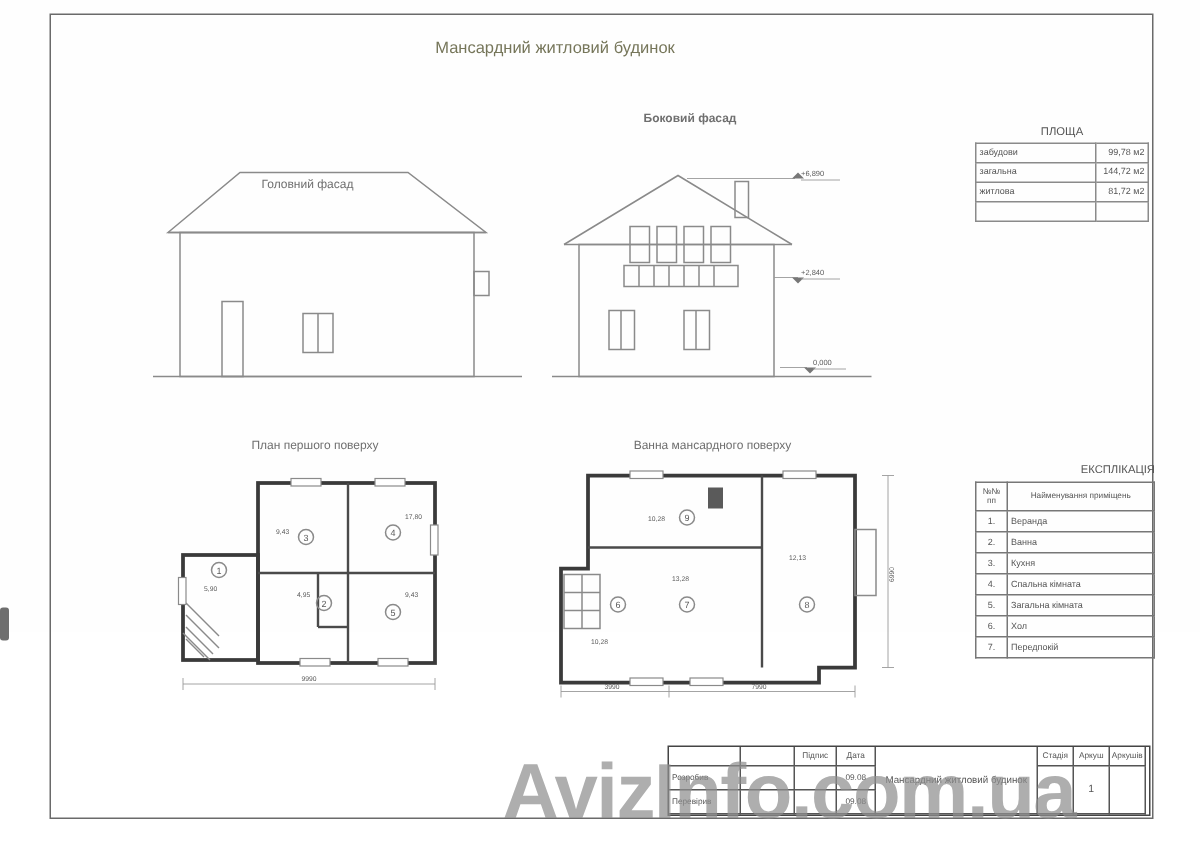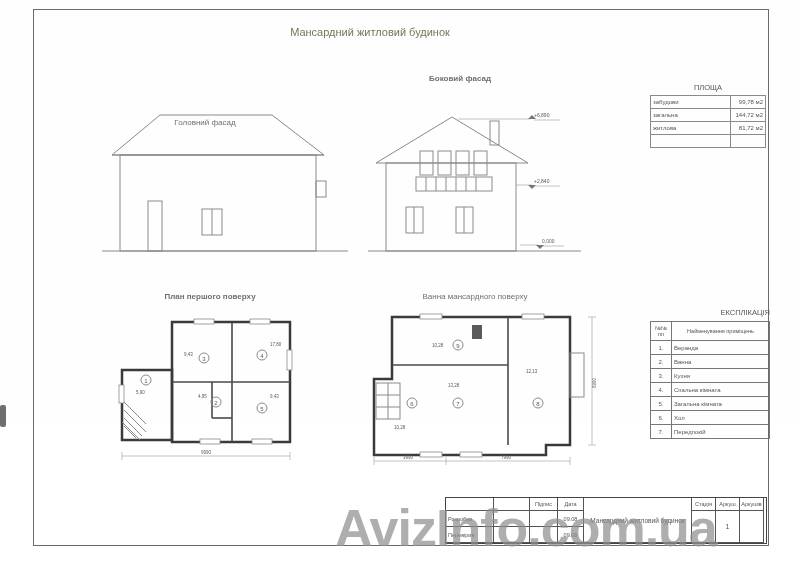--- a/index.html
+++ b/index.html
@@ -4,21 +4,21 @@
 <style>
   html,body{margin:0;padding:0;width:800px;height:566px;background:#ffffff;overflow:hidden;
     font-family:"Liberation Sans", sans-serif;}
   .sheet{position:relative;width:800px;height:421px;background:#fefefe;}
   .frame{position:absolute;left:33px;top:9px;width:734px;height:535px;border:1px solid #6a6a6a;}
   .abs{position:absolute;}
   .title{left:230px;top:26px;width:280px;text-align:center;color:#76765a;font-size:11px;line-height:13px;}
   .lbl{font-size:8px;color:#6f6f6f;text-align:center;}
   .lbl-main{left:120px;top:82px;width:170px;margin-top:36px;}
   .lbl-side{left:380px;top:74px;width:160px;font-weight:bold;}
-  .lbl-plan1{left:120px;top:292px;width:180px;font-weight:bold;}
+  .lbl-plan1{left:120px;top:292px;width:180px;}
   .lbl-plan2{left:375px;top:292px;width:200px;}
 
   
   .area-wrap{left:650px;top:83px;width:116px;}
   .area-title{font-size:7.5px;color:#555;text-align:center;margin-bottom:3px;}
   table{border-collapse:collapse;}
   .area-table{width:116px;border:1px solid #666;}
   .area-table td{border:1px solid #8a8a8a;font-size:6px;color:#555;height:12px;padding:0 2px;}
   .area-table td.v{width:30px;text-align:right;}
 

